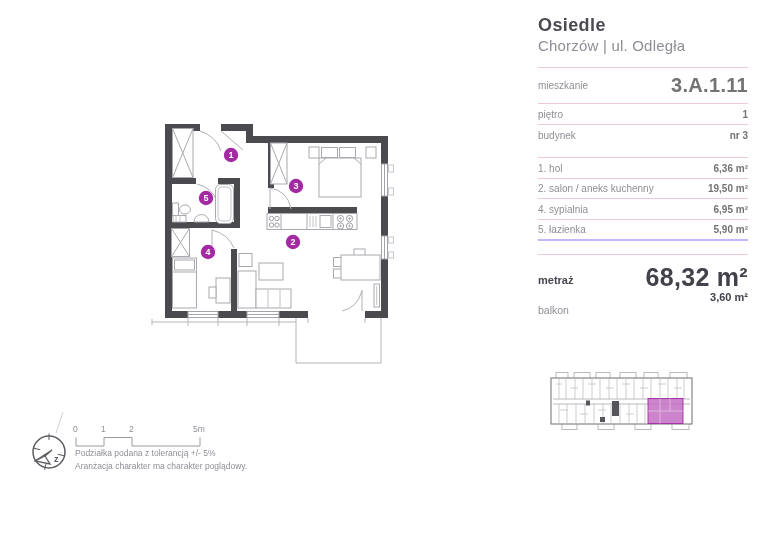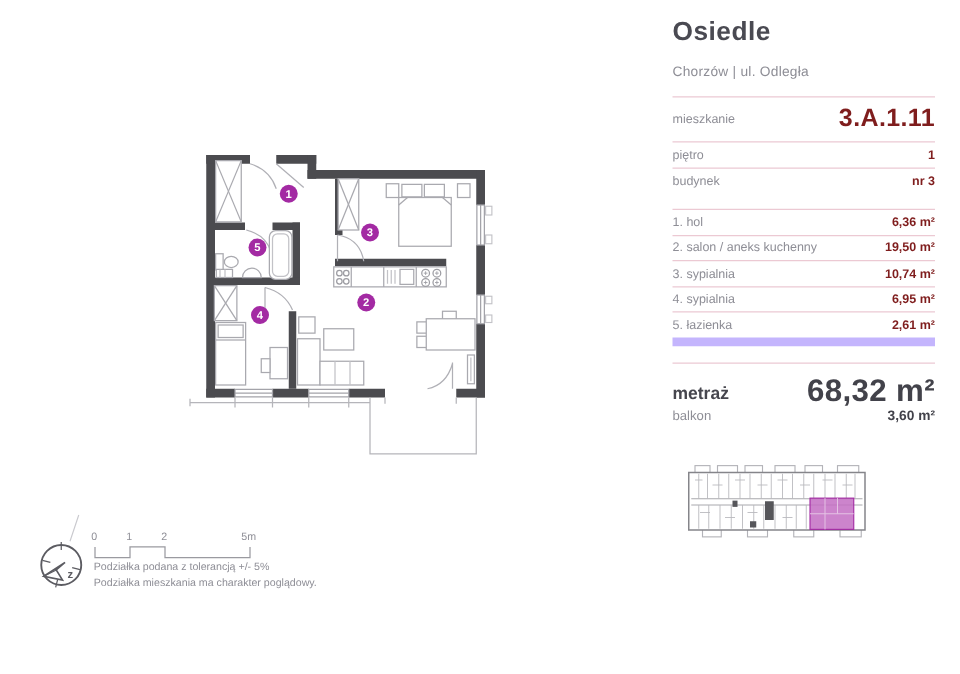--- a/index.html
+++ b/index.html
@@ -4,44 +4,44 @@
 <style>
   * { margin:0; padding:0; box-sizing:border-box; }
   html,body { background:#ffffff; }
   body { font-family:"Liberation Sans","DejaVu Sans",sans-serif; }
   .page { position:relative; width:768px; height:539px; background:#fff; overflow:hidden; }
 
   svg.draw { position:absolute; left:0; top:0; }
 
   
   .panel { position:absolute; left:538px; top:14px; width:210px; color:#46464e; }
-  .title { font-size:21px; font-weight:700; line-height:23px; letter-spacing:.4px; color:#4a4a52; }
-  .subtitle { margin-top:15px; font-size:11px; color:#8e8e96; letter-spacing:.2px; }
+  .title { font-size:18px; font-weight:700; line-height:23px; letter-spacing:.4px; color:#4a4a52; }
+  .subtitle { margin-top:0; font-size:15px; color:#8e8e96; letter-spacing:.2px; }
 
   .details { margin-top:13px;text-align:right; }
   .row { display:flex; justify-content:space-between; align-items:center; border-top:1px solid #ecc9d3; }
   .row .lbl { font-size:10px; color:#8e8e96; }
-  .row .val { font-weight:700; color:#7f1d1d; }
+  .row .val { font-weight:700; color:#737373; }
   .row-apt { padding:6px 0 6px; }
   .row-apt .val { font-size:20px; letter-spacing:.3px; }
   .row-sm { padding:5px 0 4px; }
   .row-sm .val { font-size:10px; }
 
   .rooms { margin-top:12px; }
   .rooms .row { padding:4.5px 0 4px;text-align:center; }
-  .rooms .row:last-child { border-bottom:7px solid #c4b5fd;gap:10px; }
+  .rooms .row:last-child { border-bottom:2px solid #c4b5fd;gap:10px; }
   .rooms .val { font-size:10px; }
 
   .sumline { margin-top:13px; border-top:1px solid #ecc9d3; }
   .summary { margin-top:9px; }
   .sumrow { display:flex; justify-content:space-between; }
   .sumrow1 { align-items:flex-end; }
-  .metraz-lbl { font-size:14px; font-weight:700; color:#46464e; padding-bottom:4px; }
+  .metraz-lbl { font-size:11px; font-weight:700; color:#46464e; padding-bottom:4px; }
   .metraz-val { font-size:25px; font-weight:700; color:#42424a; letter-spacing:.3px; line-height:26px; }
-  .balkon-lbl { font-size:10.5px; color:#8e8e96; margin-top:1px; }
+  .balkon-lbl { font-size:10.5px; color:#8e8e96; margin-top:14px; }
   .balkon-val { font-size:11px; font-weight:700; color:#42424a; margin-top:1px; }
 
   
   .scale-nums { position:absolute; top:424px; left:0; font-size:8.5px; color:#8e8e96; }
   .scale-nums span { position:absolute; }
   .notes { position:absolute; left:75px; top:447px; font-size:8.5px; color:#8e8e96; line-height:13px; }
 </style>
 </head>
 <body>
 
@@ -266,21 +266,21 @@
 
   <div class="scale-nums">
     <span style="left:73px">0</span>
     <span style="left:101px">1</span>
     <span style="left:129px">2</span>
     <span style="left:193px">5m</span>
   </div>
 
   <div class="notes">
     <div>Podziałka podana z tolerancją +/- 5%</div>
-    <div>Podziałka mieszkania ma charakter poglądowy.</div>
+    <div>Aranżacja charakter ma charakter poglądowy.</div>
   </div>
 
   <div class="panel">
     <div class="title">
       <div>Osiedle</div>
     </div>
     <div class="subtitle">Chorzów | ul. Odległa</div>
 
     <div class="details">
       <div class="row row-apt">
@@ -300,30 +300,26 @@
     <div class="rooms">
       <div class="row">
         <span class="lbl">1. hol</span>
         <span class="val">6,36 m²</span>
       </div>
       <div class="row">
         <span class="lbl">2. salon / aneks kuchenny</span>
         <span class="val">19,50 m²</span>
       </div>
       <div class="row">
-        <span class="lbl">3. sypialnia</span>
-        <span class="val">10,74 m²</span>
-      </div>
-      <div class="row">
         <span class="lbl">4. sypialnia</span>
         <span class="val">6,95 m²</span>
       </div>
       <div class="row">
         <span class="lbl">5. łazienka</span>
-        <span class="val">2,61 m²</span>
+        <span class="val">5,90 m²</span>
       </div>
     </div>
 
     <div class="sumline"></div>
     <div class="summary">
       <div class="sumrow sumrow1">
         <span class="metraz-lbl">metraż</span>
         <span class="metraz-val">68,32 m²</span>
       </div>
       <div class="sumrow">

